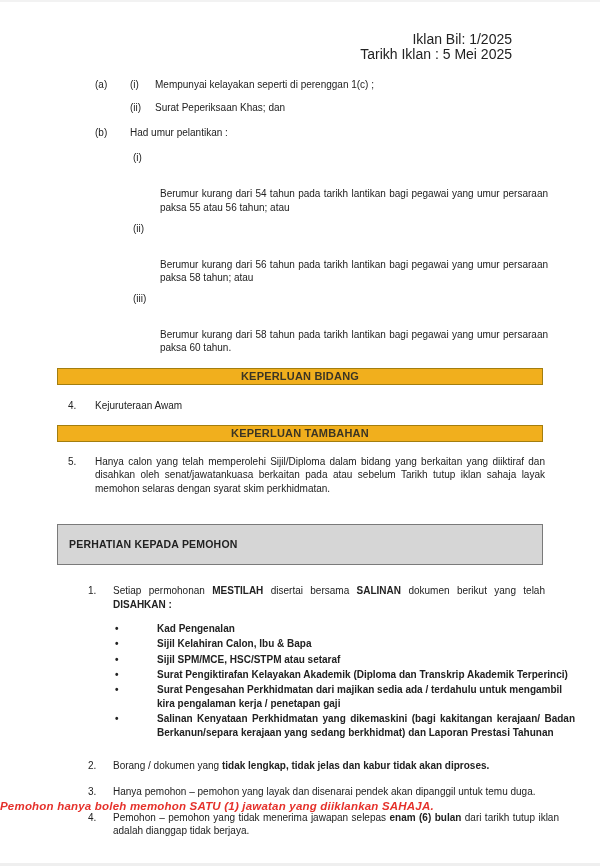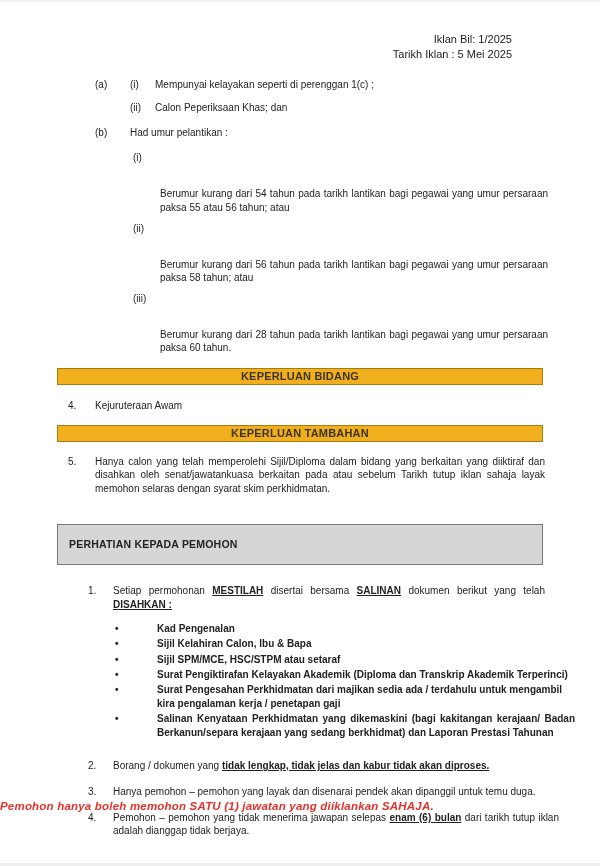--- a/index.html
+++ b/index.html
@@ -8,28 +8,28 @@
     width:600px;height:866px;
     background:#ffffff;
     font-family:"Liberation Sans","DejaVu Sans",sans-serif;
     font-size:10px;
     color:var(--body-text,#222);
     overflow:hidden;
   }
   .top-edge{position:absolute;top:0;left:0;width:600px;height:2px;background:#f2f2f2;}
   .bottom-edge{position:absolute;bottom:0;left:0;width:600px;height:3px;background:#efefef;}
 
-  .header{padding:32px 88px 0 16px;text-align:right;line-height:15px;font-size:11px;}
+  .header{padding:32px 88px 0 16px;text-align:right;line-height:15px;font-size:14px;}
 
   
   .r{display:flex;line-height:13.4px;}
   .num{flex:none;}
   .txt{flex:none;}
   .just{text-align:justify;}
-  .b{font-weight:bold;text-decoration:underline;}
+  .b{font-weight:bold;}
 
   
   .row-a{padding-left:95px;}
   .row-a .lab{width:35px;flex:none;}
   .row-a .n2{width:25px;flex:none;}
   .row-b{padding-left:133px;}
   .row-b .n2{width:27px;flex:none;}
   .row-b .txt{width:388px;margin-top:36px;}
 
   .mt16{margin-top:16px}.mt10{margin-top:10px}.mt11{margin-top:11px}
@@ -94,38 +94,38 @@
   </div>
 
   <div class="r row-a mt16">
     <span class="lab">(a)</span>
     <span class="n2">(i)</span>
     <span class="txt">Mempunyai kelayakan seperti di perenggan 1(c) ;</span>
   </div>
   <div class="r row-a mt10">
     <span class="lab"></span>
     <span class="n2">(ii)</span>
-    <span class="txt">Calon Peperiksaan Khas; dan</span>
+    <span class="txt">Surat Peperiksaan Khas; dan</span>
   </div>
 
   <div class="r row-a mt11">
     <span class="lab">(b)</span>
     <span class="txt">Had umur pelantikan :</span>
   </div>
   <div class="r row-b mt12">
     <span class="n2">(i)</span>
     <span class="txt just">Berumur kurang dari 54 tahun pada tarikh lantikan bagi pegawai yang umur persaraan paksa 55 atau 56 tahun; atau</span>
   </div>
   <div class="r row-b mt8">
     <span class="n2">(ii)</span>
     <span class="txt just">Berumur kurang dari 56 tahun pada tarikh lantikan bagi pegawai yang umur persaraan paksa 58 tahun; atau</span>
   </div>
   <div class="r row-b mt7">
     <span class="n2">(iii)</span>
-    <span class="txt just">Berumur kurang dari 28 tahun pada tarikh lantikan bagi pegawai yang umur persaraan paksa 60 tahun.</span>
+    <span class="txt just">Berumur kurang dari 58 tahun pada tarikh lantikan bagi pegawai yang umur persaraan paksa 60 tahun.</span>
   </div>
 
   <div class="bar">KEPERLUAN BIDANG</div>
   <div class="r row-n mt14">
     <span class="num">4.</span>
     <span class="txt">Kejuruteraan Awam</span>
   </div>
 
   <div class="bar mt5">KEPERLUAN TAMBAHAN</div>
   <div class="r row-n mt13">

